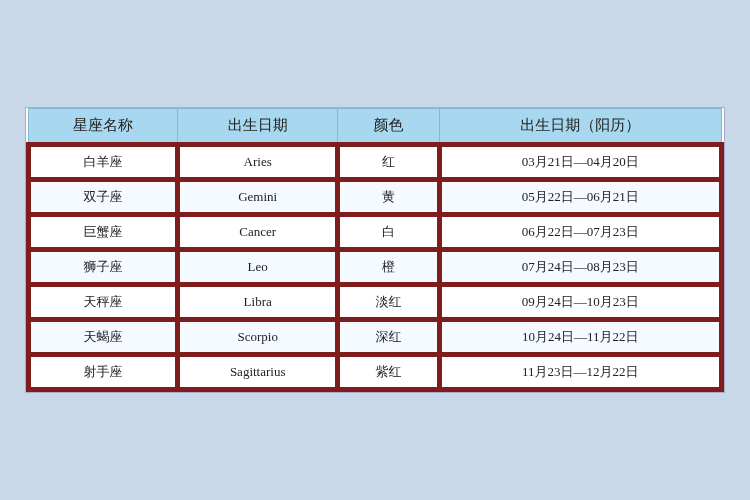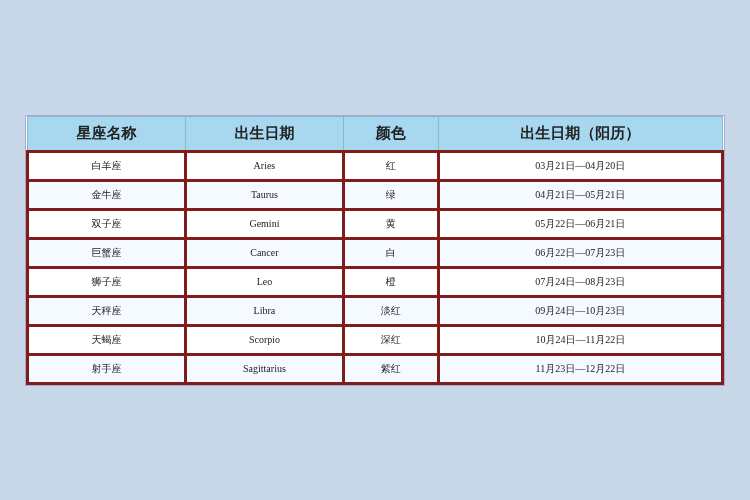--- a/index.html
+++ b/index.html
@@ -22,36 +22,36 @@
       width: 100%;
       border-collapse: collapse;
     }
     thead tr {
       background-color: #a8d8f0;
     }
     thead th {
       border: 1px solid #88b8d0;
       padding: 7px 7px;
       text-align: center;
-      font-weight: bold;
+      font-weight: normal;
       color: #222;
       font-size: 15px;
     }
     tbody tr {
       background-color: #ffffff;
     }
     tbody tr:nth-child(even) {
       background-color: #f4faff;
     }
     tbody td {
-      border: 3px solid #7f1d1d;
+      border: 5px solid #7f1d1d;
       padding: 6px 10px;
       text-align: center;
       color: #222;
-      font-size: 10px;
+      font-size: 13px;
     }
   </style>
 </head>
 <body>
 
 <div class="table-wrapper">
   <table>
     <thead>
       <tr>
         <th>星座名称</th>
@@ -59,26 +59,20 @@
         <th>颜色</th>
         <th>出生日期（阳历）</th>
       </tr>
     </thead>
     <tbody id="table-body">
     <tr>
           <td>白羊座</td>
           <td>Aries</td>
           <td>红</td>
           <td>03月21日—04月20日</td>
-        </tr>
-        <tr>
-          <td>金牛座</td>
-          <td>Taurus</td>
-          <td>绿</td>
-          <td>04月21日—05月21日</td>
         </tr>
         <tr>
           <td>双子座</td>
           <td>Gemini</td>
           <td>黄</td>
           <td>05月22日—06月21日</td>
         </tr>
         <tr>
           <td>巨蟹座</td>
           <td>Cancer</td>

